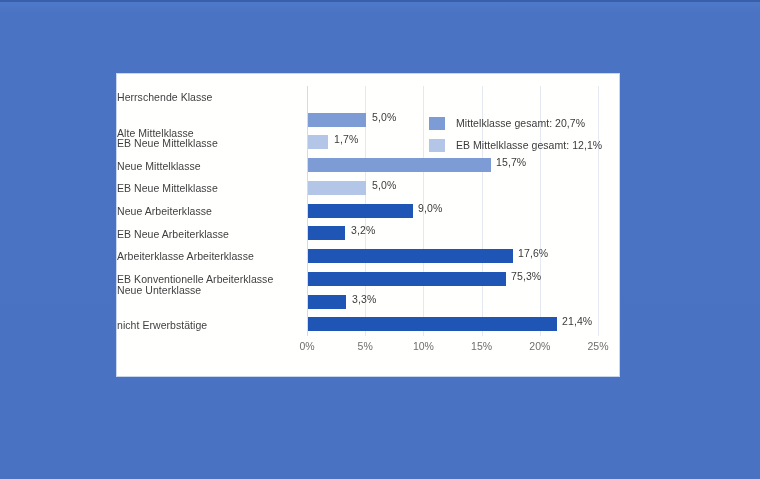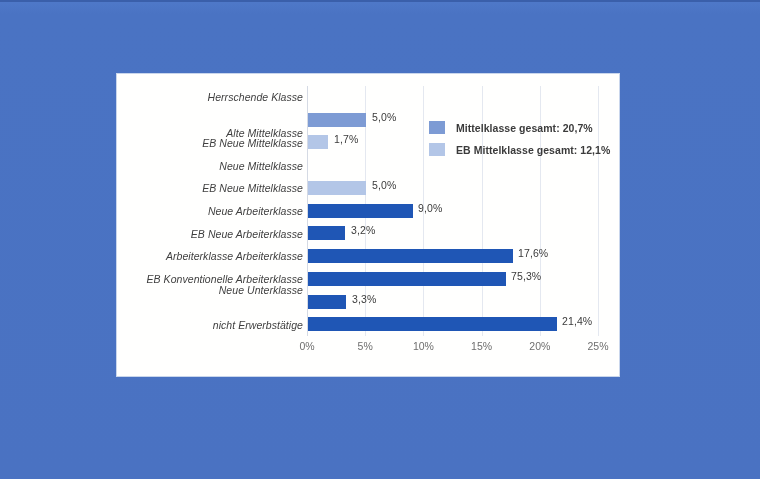--- a/index.html
+++ b/index.html
@@ -89,26 +89,25 @@
     color: #3b3b3b;
     white-space: nowrap;
     letter-spacing: .1px;
   }
 
   
   .cat-label {
     position: absolute;
     right: 0;
     width: 186px;
-    text-align: right;
+    text-align: left;
     font-size: 10.5px;
     color: #3f3f3f;
     white-space: nowrap;
     letter-spacing: .05px;
-    font-style: italic;
   }
   #cat-axis {
     position: absolute;
     left: 0;
     top: 12px;
     width: 186px;
     height: 250px;
   }
   .cat-row {
     position: absolute;
@@ -138,23 +137,22 @@
   }
 
   
   #legend {
     position: absolute;
     left: 312px;
     top: 38px;
   }
   .legend-item {
     display: flex;
-    align-items: flex-end;
+    align-items: center;
     height: 22px;
-    font-weight: bold;
   }
   .legend-swatch {
     width: 16px;
     height: 13px;
     margin-right: 11px;
     flex: 0 0 auto;
   }
   .legend-swatch.mid   { background: #7d9bd4; }
   .legend-swatch.light { background: #b3c6e7; }
   .legend-text {
@@ -216,20 +214,24 @@
       <div class="gridline" style="left:291px"></div>
 
       <div class="row" style="top:22.727px">
         <div class="bar mid" style="width:58.2px"></div>
         <span class="bar-label" style="left:65px">5,0%</span>
       </div>
       <div class="row" style="top:45.455px">
         <div class="bar light" style="width:19.79px"></div>
         <span class="bar-label" style="left:27px">1,7%</span>
       </div>
+      <div class="row" style="top:68.182px">
+        <div class="bar mid" style="width:182.75px"></div>
+        <span class="bar-label" style="left:189px">15,7%</span>
+      </div>
       <div class="row" style="top:90.909px">
         <div class="bar light" style="width:58.2px"></div>
         <span class="bar-label" style="left:65px">5,0%</span>
       </div>
       <div class="row" style="top:113.636px">
         <div class="bar dark" style="width:104.76px"></div>
         <span class="bar-label" style="left:111px">9,0%</span>
       </div>
       <div class="row" style="top:136.364px">
         <div class="bar dark" style="width:37.25px"></div>

